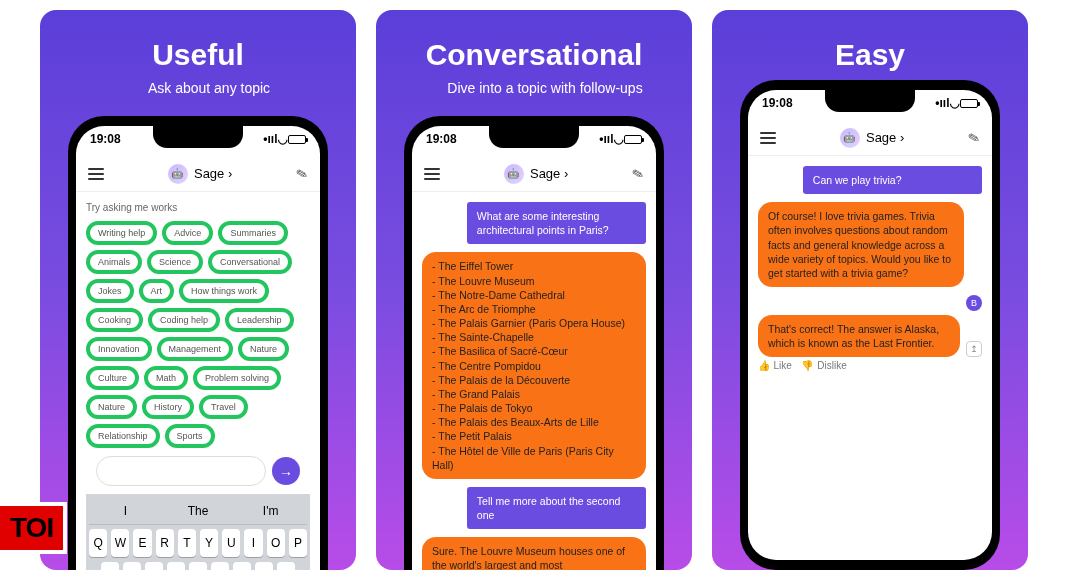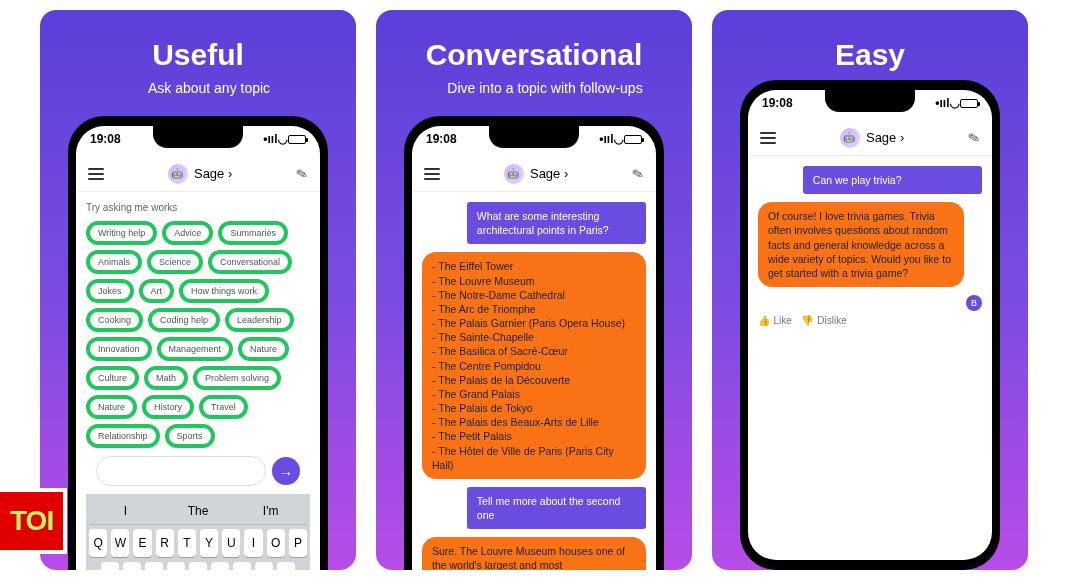--- a/index.html
+++ b/index.html
@@ -47,21 +47,21 @@
 
 
 .msg-user { background:#6b4ce0; color:#fff; border-radius:3px; padding:7px 10px; font-size:10.5px; max-width:80%; margin-left:auto; margin-bottom:8px; line-height:1.35; }
 .msg-bot { background:#f97316; color:#222; border-radius:14px; padding:7px 10px; font-size:10.5px; max-width:92%; margin-bottom:8px; line-height:1.35; }
 .msg-bot-wide { max-width:100%; }
 .feedback { display:flex; gap:10px; margin-top:3px; font-size:10px; color:#777; align-items:center; }
 .fb-btn { display:flex; align-items:center; gap:3px; }
 .micro-avatar { width:16px; height:16px; border-radius:50%; background:#6b4ce0; color:#fff; font-size:9px; display:flex; align-items:center; justify-content:center; margin-left:auto; margin-bottom:4px; }
 .share-ic { margin-left:auto; width:16px; height:16px; border:1px solid #ccc; border-radius:4px; display:flex; align-items:center; justify-content:center; font-size:9px; color:#888; }
 
-.watermark { position:absolute; left:0; bottom:30px; background:#e00000; color:#bef264; font-weight:800; font-size:28px; padding:13px 10px; letter-spacing:-1px; z-index:20; box-shadow:0 0 0 4px #fff; }
+.watermark { position:absolute; left:0; bottom:30px; background:#e00000; color:#000000; font-weight:800; font-size:28px; padding:6px 10px; letter-spacing:-1px; z-index:20; box-shadow:0 0 0 4px #fff; }
 
 .p1-content { display:flex; flex-direction:column; height:100%; }
 </style>
 </head>
 <body>
 
 <div class="panels">
 
   <div class="panel">
     <div class="panel-title">Useful</div>
@@ -244,20 +244,24 @@
           <div class="header-center">
             <span class="avatar">🤖</span>
             <span class="bot-name">Sage</span>
           </div>
           <span class="broom">✎</span>
         </div>
         <div class="content">
           <div class="msg-user">Can we play trivia?</div>
           <div class="msg-bot">Of course! I love trivia games. Trivia often involves questions about random facts and general knowledge across a wide variety of topics. Would you like to get started with a trivia game?</div>
           <div class="micro-avatar">B</div>
+          <div style="display:flex;align-items:flex-end;gap:6px">
+            <div class="msg-bot" style="flex:1;margin-bottom:0">That's correct! The answer is Alaska, which is known as the Last Frontier.</div>
+            <div class="share-ic">↥</div>
+          </div>
           <div class="feedback">
             <div class="fb-btn">
                 <span>👍</span>
                 <span>Like</span>
               </div>
             <div class="fb-btn">
                 <span>👎</span>
                 <span>Dislike</span>
               </div>
           </div>

